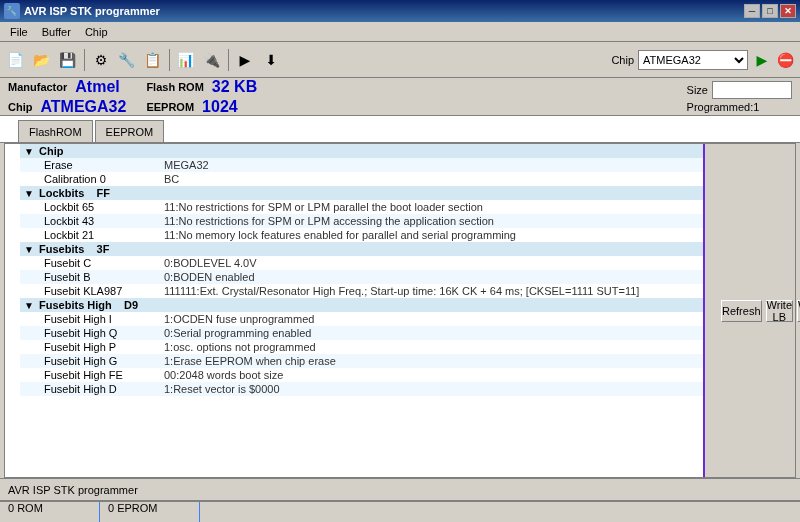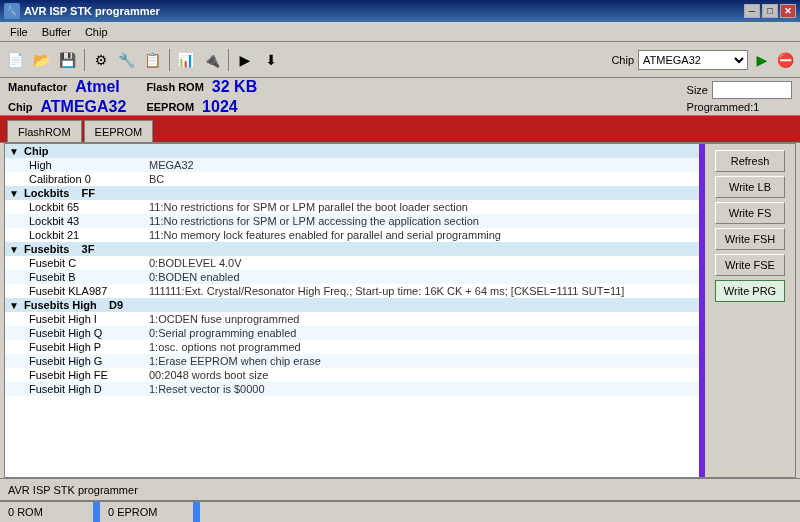--- a/index.html
+++ b/index.html
@@ -175,24 +175,24 @@
     .size-input {
       width: 80px;
       height: 18px;
       border: 1px solid #808080;
       background: white;
       font-size: 11px;
     }
 
     
     .tab-bar {
-      background: #b91c1c;
+      background: #ffffff;
       display: flex;
       align-items: flex-end;
-      padding: 4px 7px 0;
+      padding: 4px 18px 0;
       border-bottom: 1px solid #808080;
     }
     .tab {
       padding: 3px 10px;
       font-size: 11px;
       border: 1px solid #808080;
       border-bottom: none;
       background: #d4d0c8;
       cursor: pointer;
       margin-right: 2px;
@@ -213,21 +213,22 @@
       background: white;
       border: 1px solid #808080;
       margin: 0 4px;
     }
 
     
     .data-table {
       flex: 1;
       overflow-y: auto;
       font-size: 11px;
-      border-right: 6px solid #6d28d9;
+      border-right: 2px solid #6d28d9;
+      padding-left: 15px;
     }
     .data-table table {
       width: 100%;
       border-collapse: collapse;
     }
     .section-header {
       background: #d4e8f4;
       font-weight: bold;
     }
     .section-header td {
@@ -249,23 +250,23 @@
       white-space: nowrap;
     }
     .col-value {
       color: #333;
     }
 
     
     .right-panel {
       width: 90px;
       display: flex;
-      flex-direction: column;
-      align-items: center;
-      padding: 6px 8px;
+      flex-direction: row;
+      align-items: center;
+      padding: 6px 16px;
       gap: 4px;
       background: #d4d0c8;
     }
     .action-btn {
       width: 70px;
       height: 22px;
       font-size: 11px;
       background: #d4d0c8;
       border: 1px solid #808080;
       border-top-color: white;
@@ -294,24 +295,24 @@
     .bottom-bar {
       background: #d4d0c8;
       height: 22px;
       display: flex;
       align-items: center;
       border-top: 2px solid #808080;
       font-size: 11px;
     }
     .bottom-section {
       padding: 0 8px;
-      border-right: 7px solid #3b82f6;
+      border-right: 1px solid #3b82f6;
       height: 100%;
       display: flex;
-      align-items: center;
+      align-items: flex-start;
       min-width: 100px;
     }
 
     
     .data-table::-webkit-scrollbar { width: 16px; }
     .data-table::-webkit-scrollbar-track { background: #d4d0c8; }
     .data-table::-webkit-scrollbar-thumb { background: #a0a0a0; border: 2px solid #d4d0c8; }
   </style>
 </head>
 <body>
@@ -396,21 +397,21 @@
 </div>
 
 <div class="main-content">
   <div class="data-table">
     <table>
       <tbody id="table-body">
       <tr class="section-header">
             <td colspan="2"><span class="section-icon">▼</span> <strong>Chip</strong></td>
           </tr>
           <tr class="data-row">
-            <td class="col-name">High</td>
+            <td class="col-name">Erase</td>
             <td class="col-value">MEGA32</td>
           </tr>
           <tr class="data-row">
             <td class="col-name">Calibration 0</td>
             <td class="col-value">BC</td>
           </tr>
           <tr class="section-header">
             <td colspan="2"><span class="section-icon">▼</span> <strong>Lockbits</strong>&nbsp;&nbsp;&nbsp;&nbsp;FF</td>
           </tr>
           <tr class="data-row">

